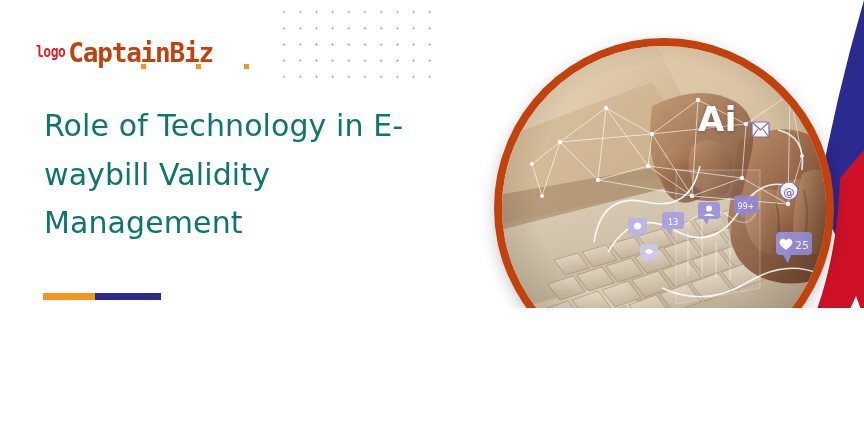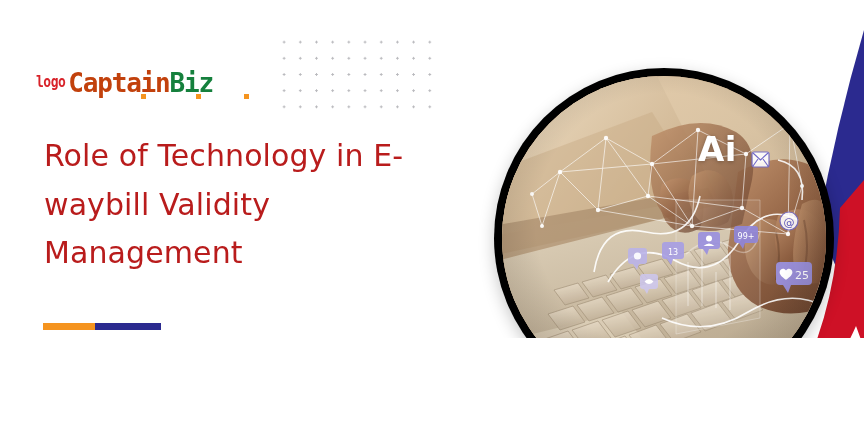--- a/index.html
+++ b/index.html
@@ -7,21 +7,20 @@
     padding: 0;
     background: #ffffff;
   }
   .banner {
     position: relative;
     width: 864px;
     height: 308px;
     background: #ffffff;
     overflow: hidden;
     font-family: "Liberation Sans", sans-serif;
-    margin-top: 30px;
   }
 
   
   .dot-grid {
     position: absolute;
     background-image: radial-gradient(#b9b9bd 1.1px, transparent 1.2px);
     background-size: 16.2px 16.2px;
     background-position: 0 0;
   }
   .dot-grid--top {
@@ -60,21 +59,21 @@
   }
   .logo-word {
     font-family: "DejaVu Sans Mono", monospace;
     font-weight: 700;
     font-size: 26px;
     line-height: 1;
     letter-spacing: -1.2px;
     white-space: nowrap;
   }
   .logo-word .seg-green { color: #c2410c; }
-  .logo-word .seg-blue  { color: #15803d; }
+  .logo-word .seg-blue  { color: #c2410c; }
   .logo-dot {
     position: absolute;
     width: 5px;
     height: 5px;
     background: #f5941f;
   }
   .logo-dot--a { left: 105px; top: 32px; }
   .logo-dot--i1 { left: 160px; top: 32px; }
   .logo-dot--i2 { left: 208px; top: 32px; }
 
@@ -83,21 +82,21 @@
     position: absolute;
     left: 44px;
     top: 102px;
     width: 400px;
     margin: 0;
     font-family: "DejaVu Sans", sans-serif;
     font-weight: 400;
     font-size: 30px;
     line-height: 1.62;
     letter-spacing: 0.1px;
-    color: #b91c1c;
+    color: #0f766e;
   }
 
   
   .divider {
     position: absolute;
     left: 43px;
     top: 293px;
     display: flex;
     height: 7px;
     width: 118px;
@@ -118,21 +117,21 @@
   .ribbon svg { display: block; }
 
   
   .photo-ring {
     position: absolute;
     left: 494px;
     top: 38px;
     width: 340px;
     height: 340px;
     border-radius: 50%;
-    background: #000000;
+    background: #c2410c;
     box-shadow: 0 5px 16px rgba(0,0,0,0.22);
     overflow: hidden;
   }
   .photo-inner {
     position: absolute;
     left: 8px;
     top: 8px;
     width: 324px;
     height: 324px;
     border-radius: 50%;

